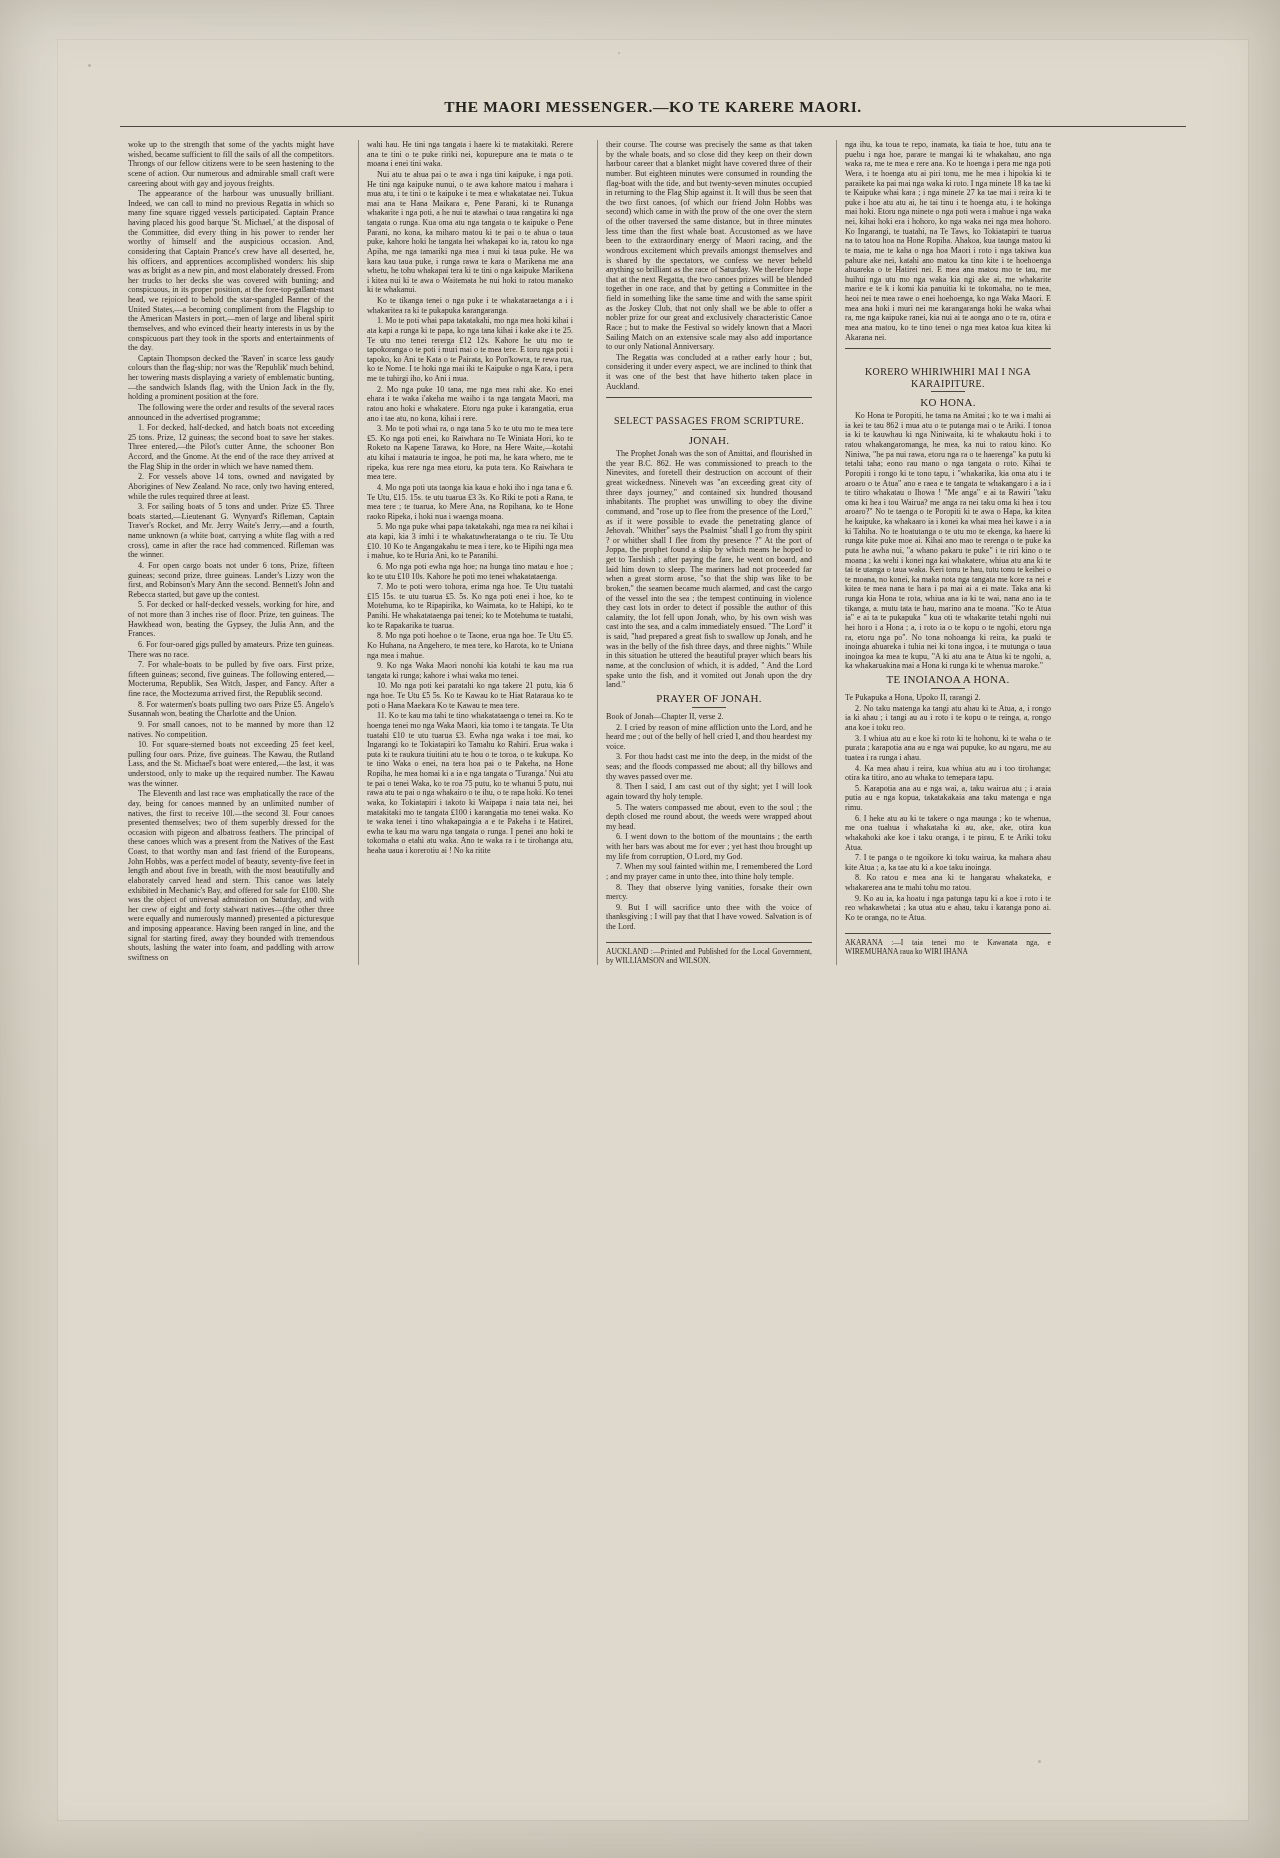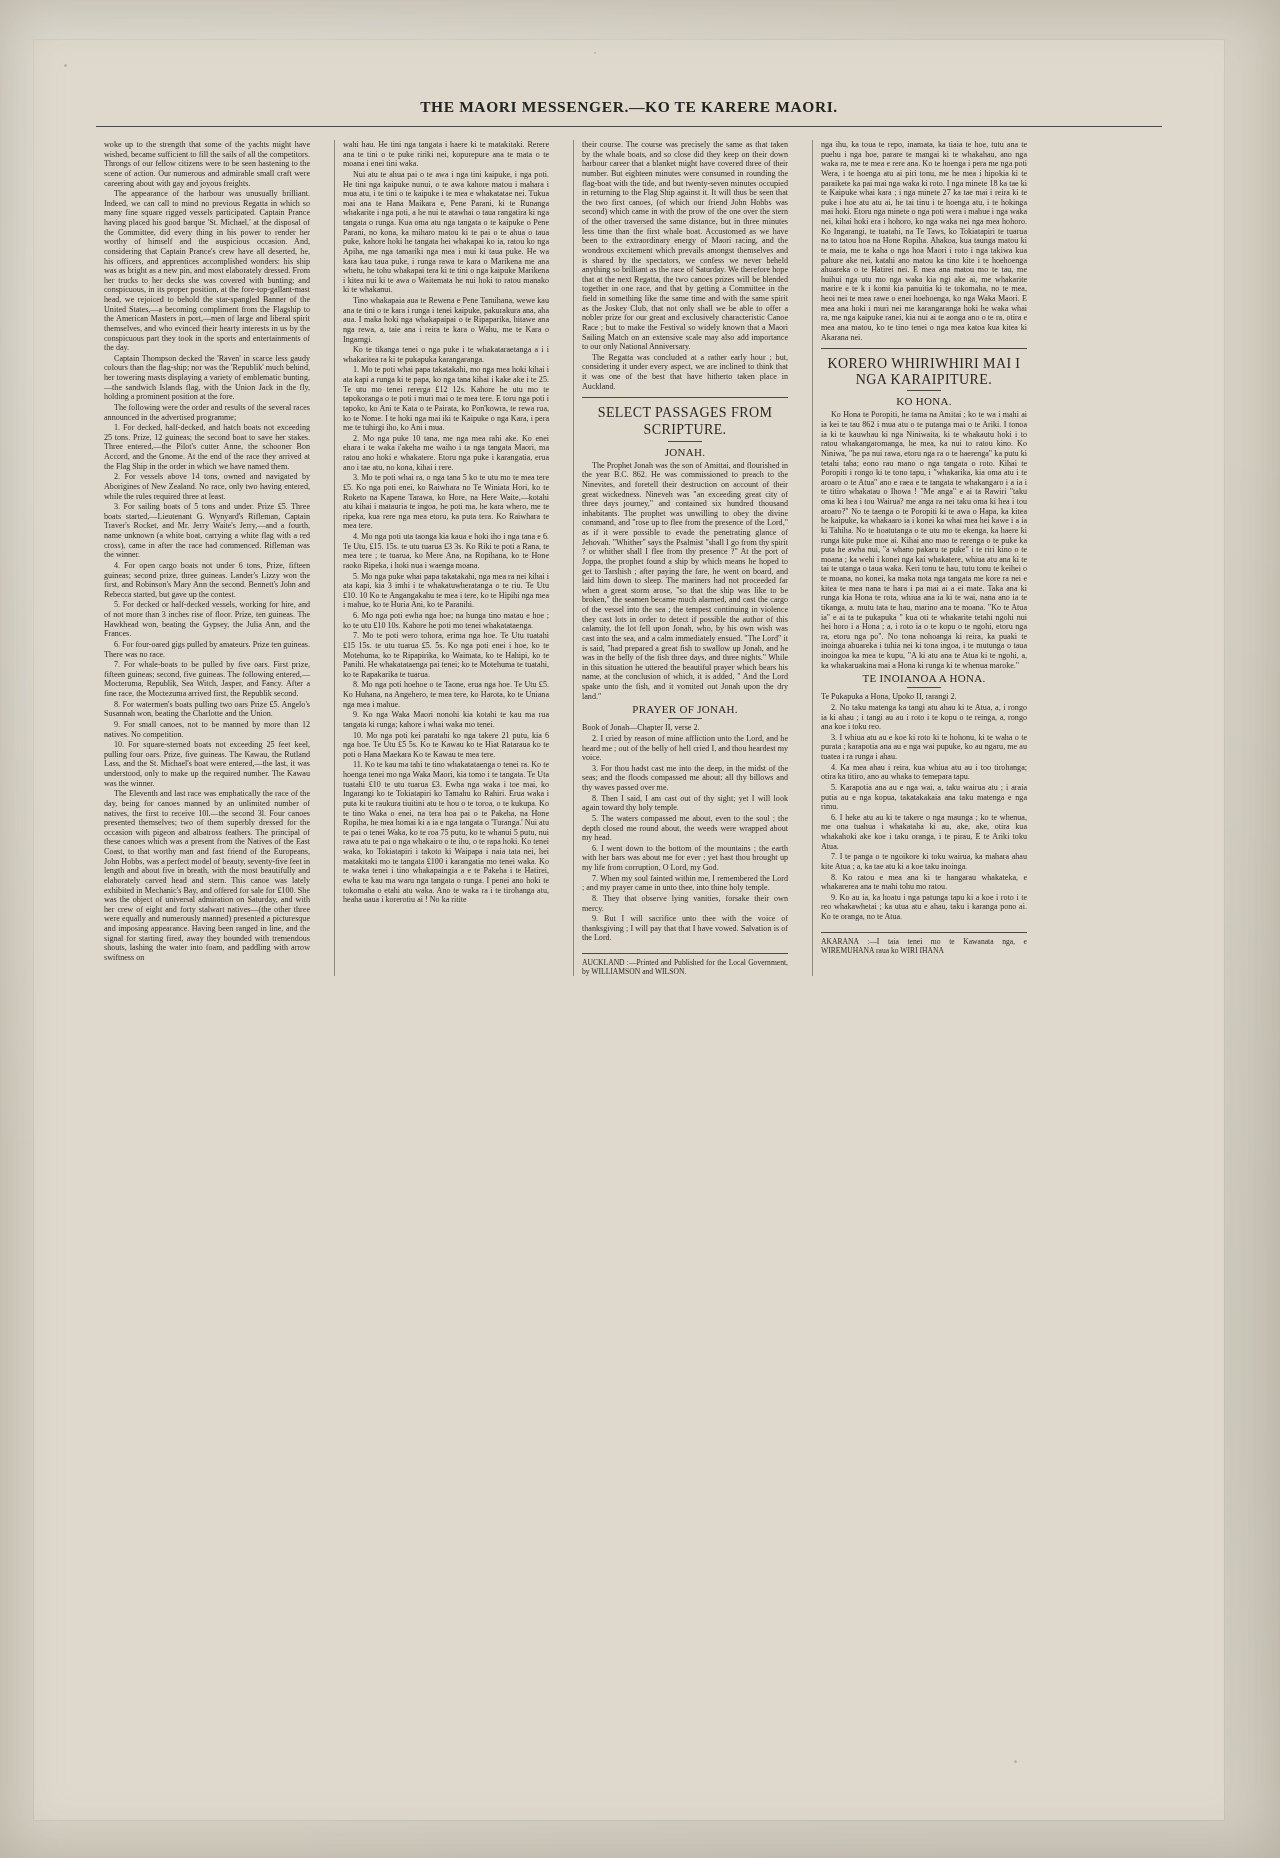--- a/index.html
+++ b/index.html
@@ -12,21 +12,21 @@
     position:relative;
     width:1280px;height:1858px;
     background:#d6d1c4;
     background-image:
       radial-gradient(circle at 12% 18%, rgba(255,255,255,0.25), rgba(255,255,255,0) 45%),
       radial-gradient(circle at 82% 72%, rgba(0,0,0,0.05), rgba(0,0,0,0) 55%);
     overflow:hidden;
   }
   .sheet{
     position:absolute;
-    left:34px;top:40px;
+    left:58px;top:40px;
     width:1190px;height:1780px;
     background:#ded9cc;
     box-shadow:0 0 0 1px rgba(0,0,0,0.04);
   }
   .masthead{
     position:absolute;
     left:0;right:0;top:58px;
     text-align:center;
     font-family:"Liberation Serif", serif;
     font-size:15.5px;
@@ -54,23 +54,23 @@
     text-align:justify;
     color:#2b2823;
   }
   .col + .col{
     border-left:1px solid #8d887c;
   }
   .col p{margin:0 0 1px 0;text-indent:10px;}
   .col p.noind{text-indent:0;}
   .sechead{
     text-align:center;
-    font-size:14px;
+    font-size:10px;
     letter-spacing:0.4px;
-    margin:7px 0 2px 0;
+    margin:17px 0 2px 0;
     text-transform:uppercase;
   }
   .sechead.two{line-height:1.15;}
   .minirule{
     width:34px;height:1px;background:#4a4740;
     margin:2px auto 4px auto;
   }
   .toprule{
     border-top:1px solid #4a4740;
     margin:6px 0 4px 0;
@@ -127,21 +127,20 @@
         <p>7. For whale-boats to be pulled by five oars. First prize, fifteen guineas; second, five guineas. The following entered,—Mocteruma, Republik, Sea Witch, Jasper, and Fancy. After a fine race, the Moctezuma arrived first, the Republik second.</p>
         <p>8. For watermen's boats pulling two oars Prize £5. Angelo's Susannah won, beating the Charlotte and the Union.</p>
         <p>9. For small canoes, not to be manned by more than 12 natives. No competition.</p>
         <p>10. For square-sterned boats not exceeding 25 feet keel, pulling four oars. Prize, five guineas. The Kawau, the Rutland Lass, and the St. Michael's boat were entered,—the last, it was understood, only to make up the required number. The Kawau was the winner.</p>
         <p>The Eleventh and last race was emphatically the race of the day, being for canoes manned by an unlimited number of natives, the first to receive 10l.—the second 3l. Four canoes presented themselves; two of them superbly dressed for the occasion with pigeon and albatross feathers. The principal of these canoes which was a present from the Natives of the East Coast, to that worthy man and fast friend of the Europeans, John Hobbs, was a perfect model of beauty, seventy-five feet in length and about five in breath, with the most beautifully and elaborately carved head and stern. This canoe was lately exhibited in Mechanic's Bay, and offered for sale for £100. She was the object of universal admiration on Saturday, and with her crew of eight and forty stalwart natives—(the other three were equally and numerously manned) presented a picturesque and imposing appearance. Having been ranged in line, and the signal for starting fired, away they bounded with tremendous shouts, lashing the water into foam, and paddling with arrow swiftness on</p>
       </div>
 
       <div class="col">
         <p class="noind">wahi hau. He tini nga tangata i haere ki te matakitaki. Rerere ana te tini o te puke ririki nei, kopurepure ana te mata o te moana i enei tini waka.</p>
         <p>Nui atu te ahua pai o te awa i nga tini kaipuke, i nga poti. He tini nga kaipuke nunui, o te awa kahore matou i mahara i mua atu, i te tini o te kaipuke i te mea e whakatatae nei. Tukua mai ana te Hana Maikara e, Pene Parani, ki te Runanga whakarite i nga poti, a he nui te atawhai o taua rangatira ki nga tangata o runga. Kua oma atu nga tangata o te kaipuke o Pene Parani, no kona, ka miharo matou ki te pai o te ahua o taua puke, kahore hoki he tangata hei whakapai ko ia, ratou ko nga Apiha, me nga tamariki nga mea i mui ki taua puke. He wa kara kau taua puke, i runga rawa te kara o Marikena me ana whetu, he tohu whakapai tera ki te tini o nga kaipuke Marikena i kitea nui ki te awa o Waitemata he nui hoki to ratou manako ki te whakanui.</p>
-        <p>Tino whakapaia aua te Rewena e Pene Tamihana, wewe kau ana te tini o te kara i runga i tenei kaipuke, pakurakura ana, aha aua. I maka hoki nga whakapaipai o te Ripaparika, hitawe ana nga rewa, a, taie ana i reira te kara o Wahu, me te Kara o Ingarngi.</p>
         <p>Ko te tikanga tenei o nga puke i te whakataraetanga a i i whakaritea ra ki te pukapuka karangaranga.</p>
         <p>1. Mo te poti whai papa takatakahi, mo nga mea hoki kihai i ata kapi a runga ki te papa, ko nga tana kihai i kake ake i te 25. Te utu mo tenei rererga £12 12s. Kahore he utu mo te tapokoranga o te poti i muri mai o te mea tere. E toru nga poti i tapoko, ko Ani te Kata o te Pairata, ko Pon'kowra, te rewa rua, ko te Nome. I te hoki nga mai iki te Kaipuke o nga Kara, i pera me te tuhirgi iho, ko Ani i mua.</p>
         <p>2. Mo nga puke 10 tana, me nga mea rahi ake. Ko enei ehara i te waka i'akeha me waiho i ta nga tangata Maori, ma ratou ano hoki e whakatere. Etoru nga puke i karangatia, erua ano i tae atu, no kona, kihai i rere.</p>
         <p>3. Mo te poti whai ra, o nga tana 5 ko te utu mo te mea tere £5. Ko nga poti enei, ko Raiwhara no Te Winiata Hori, ko te Roketo na Kapene Tarawa, ko Hore, na Here Waite,—kotahi atu kihai i matauria te ingoa, he poti ma, he kara whero, me te ripeka, kua rere nga mea etoru, ka puta tera. Ko Raiwhara te mea tere.</p>
         <p>4. Mo nga poti uta taonga kia kaua e hoki iho i nga tana e 6. Te Utu, £15. 15s. te utu tuarua £3 3s. Ko Riki te poti a Rana, te mea tere ; te tuarua, ko Mere Ana, na Ropihana, ko te Hone raoko Ripeka, i hoki nua i waenga moana.</p>
         <p>5. Mo nga puke whai papa takatakahi, nga mea ra nei kihai i ata kapi, kia 3 imhi i te whakatuwheratanga o te riu. Te Utu £10. 10 Ko te Angangakahu te mea i tere, ko te Hipihi nga mea i mahue, ko te Huria Ani, ko te Paranihi.</p>
         <p>6. Mo nga poti ewha nga hoe; na hunga tino matau e hoe ; ko te utu £10 10s. Kahore he poti mo tenei whakatataenga.</p>
         <p>7. Mo te poti wero tohora, erima nga hoe. Te Utu tuatahi £15 15s. te utu tuarua £5. 5s. Ko nga poti enei i hoe, ko te Motehuma, ko te Ripapirika, ko Waimata, ko te Hahipi, ko te Panihi. He whakatataenga pai tenei; ko te Motehuma te tuatahi, ko te Rapakarika te tuarua.</p>
         <p>8. Mo nga poti hoehoe o te Taone, erua nga hoe. Te Utu £5. Ko Huhana, na Angehero, te mea tere, ko Harota, ko te Uniana nga mea i mahue.</p>
         <p>9. Ko nga Waka Maori nonohi kia kotahi te kau ma rua tangata ki runga; kahore i whai waka mo tenei.</p>

